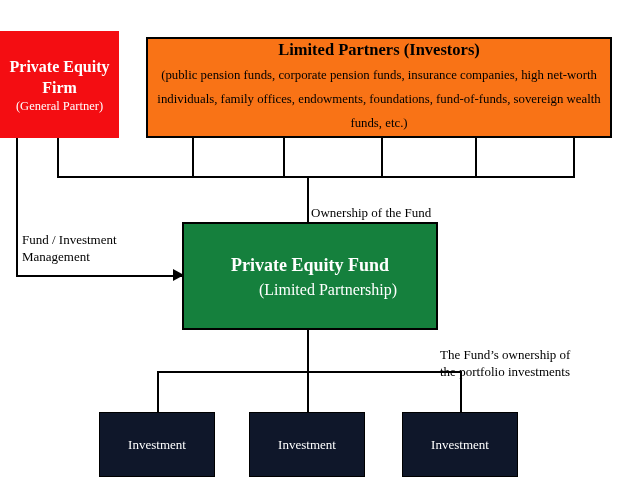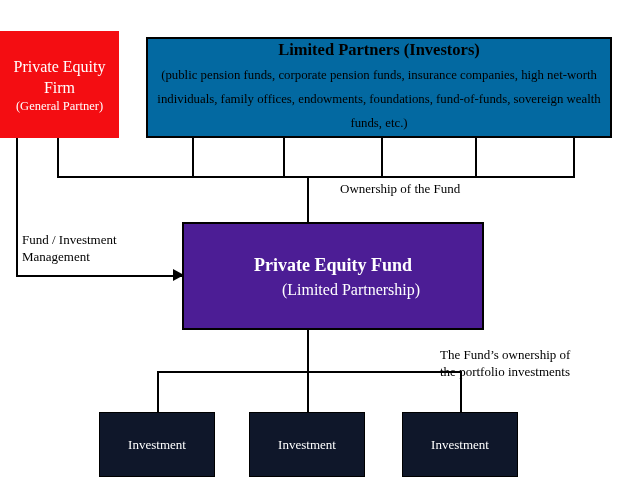--- a/index.html
+++ b/index.html
@@ -14,34 +14,34 @@
   
   .box{position:absolute;box-sizing:border-box;display:flex;
        flex-direction:column;align-items:center;justify-content:center;
        text-align:center;}
 
   #gp-box{
     left:0px;top:31px;width:119px;height:107px;
     background:#f40d12;border:1px solid #f40d12;
     color:#ffffff;
   }
-  #gp-box .t1{font-size:16px;font-weight:normal;line-height:21px;}
+  #gp-box .t1{font-size:16px;font-weight:bold;line-height:21px;}
   #gp-box .t2{font-size:12.5px;line-height:16px;}
 
   #lp-box{
     left:146px;top:37px;width:466px;height:101px;
-    background:#0369a1;border:2px solid #000000;
+    background:#f97316;border:2px solid #000000;
     color:#000000;
   }
   #lp-box .t1{font-size:16.5px;font-weight:bold;line-height:20px;margin-bottom:3px;}
   #lp-box .t2{font-size:12.8px;line-height:24px;}
 
   #fund-box{
-    left:182px;top:222px;width:302px;height:108px;
-    background:#4c1d95;border:2px solid #000000;
+    left:182px;top:222px;width:256px;height:108px;
+    background:#15803d;border:2px solid #000000;
     color:#ffffff;
   }
   #fund-box .t1{font-size:18px;font-weight:bold;line-height:22px;}
   #fund-box .t2{font-size:16px;line-height:18px;margin-top:5px;margin-left:36px;}
 
   .inv-box{
     top:412px;width:116px;height:65px;
     background:#0f172a;border:1px solid #000000;
     color:#ffffff;font-size:13px;
   }
@@ -74,21 +74,21 @@
   
   #bot-stem   {left:307px;top:330px; height:43px;}
   #bot-bar    {left:157px;top:371px; width:305px;}
   #bot-d1     {left:157px;top:371px; height:42px;}
   #bot-d2     {left:307px;top:371px; height:42px;}
   #bot-d3     {left:460px;top:371px; height:42px;}
 
   
   .lbl{position:absolute;color:#000000;font-size:13px;line-height:17px;
        white-space:pre-line;}
-  #lbl-ownership{left:311px;top:180px;margin-left:29px;}
+  #lbl-ownership{left:311px;top:204px;}
   #lbl-mgmt     {left:22px; top:231px;}
   #lbl-portfolio{left:440px;top:346px;}
 </style>
 </head>
 <body>
 
 <div id="stage">
 
   <div class="box" id="gp-box">
     <div class="t1">Private Equity Firm</div>

